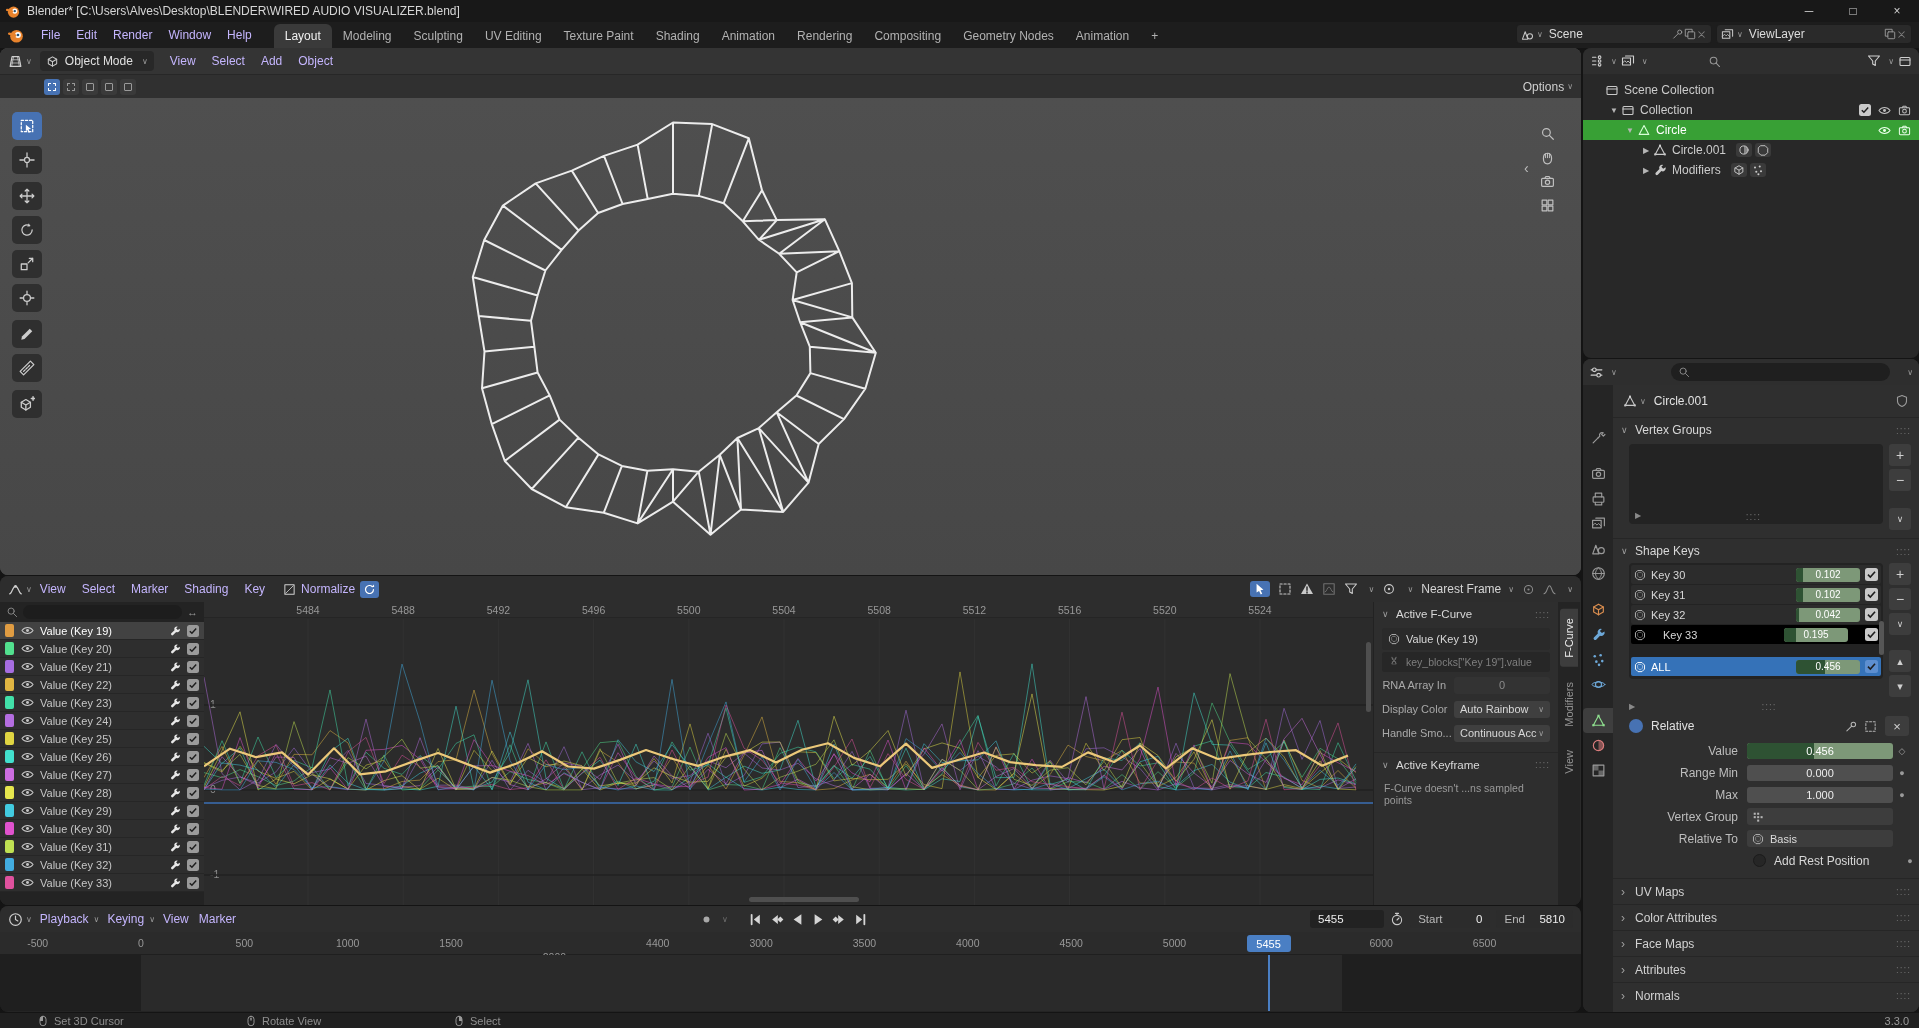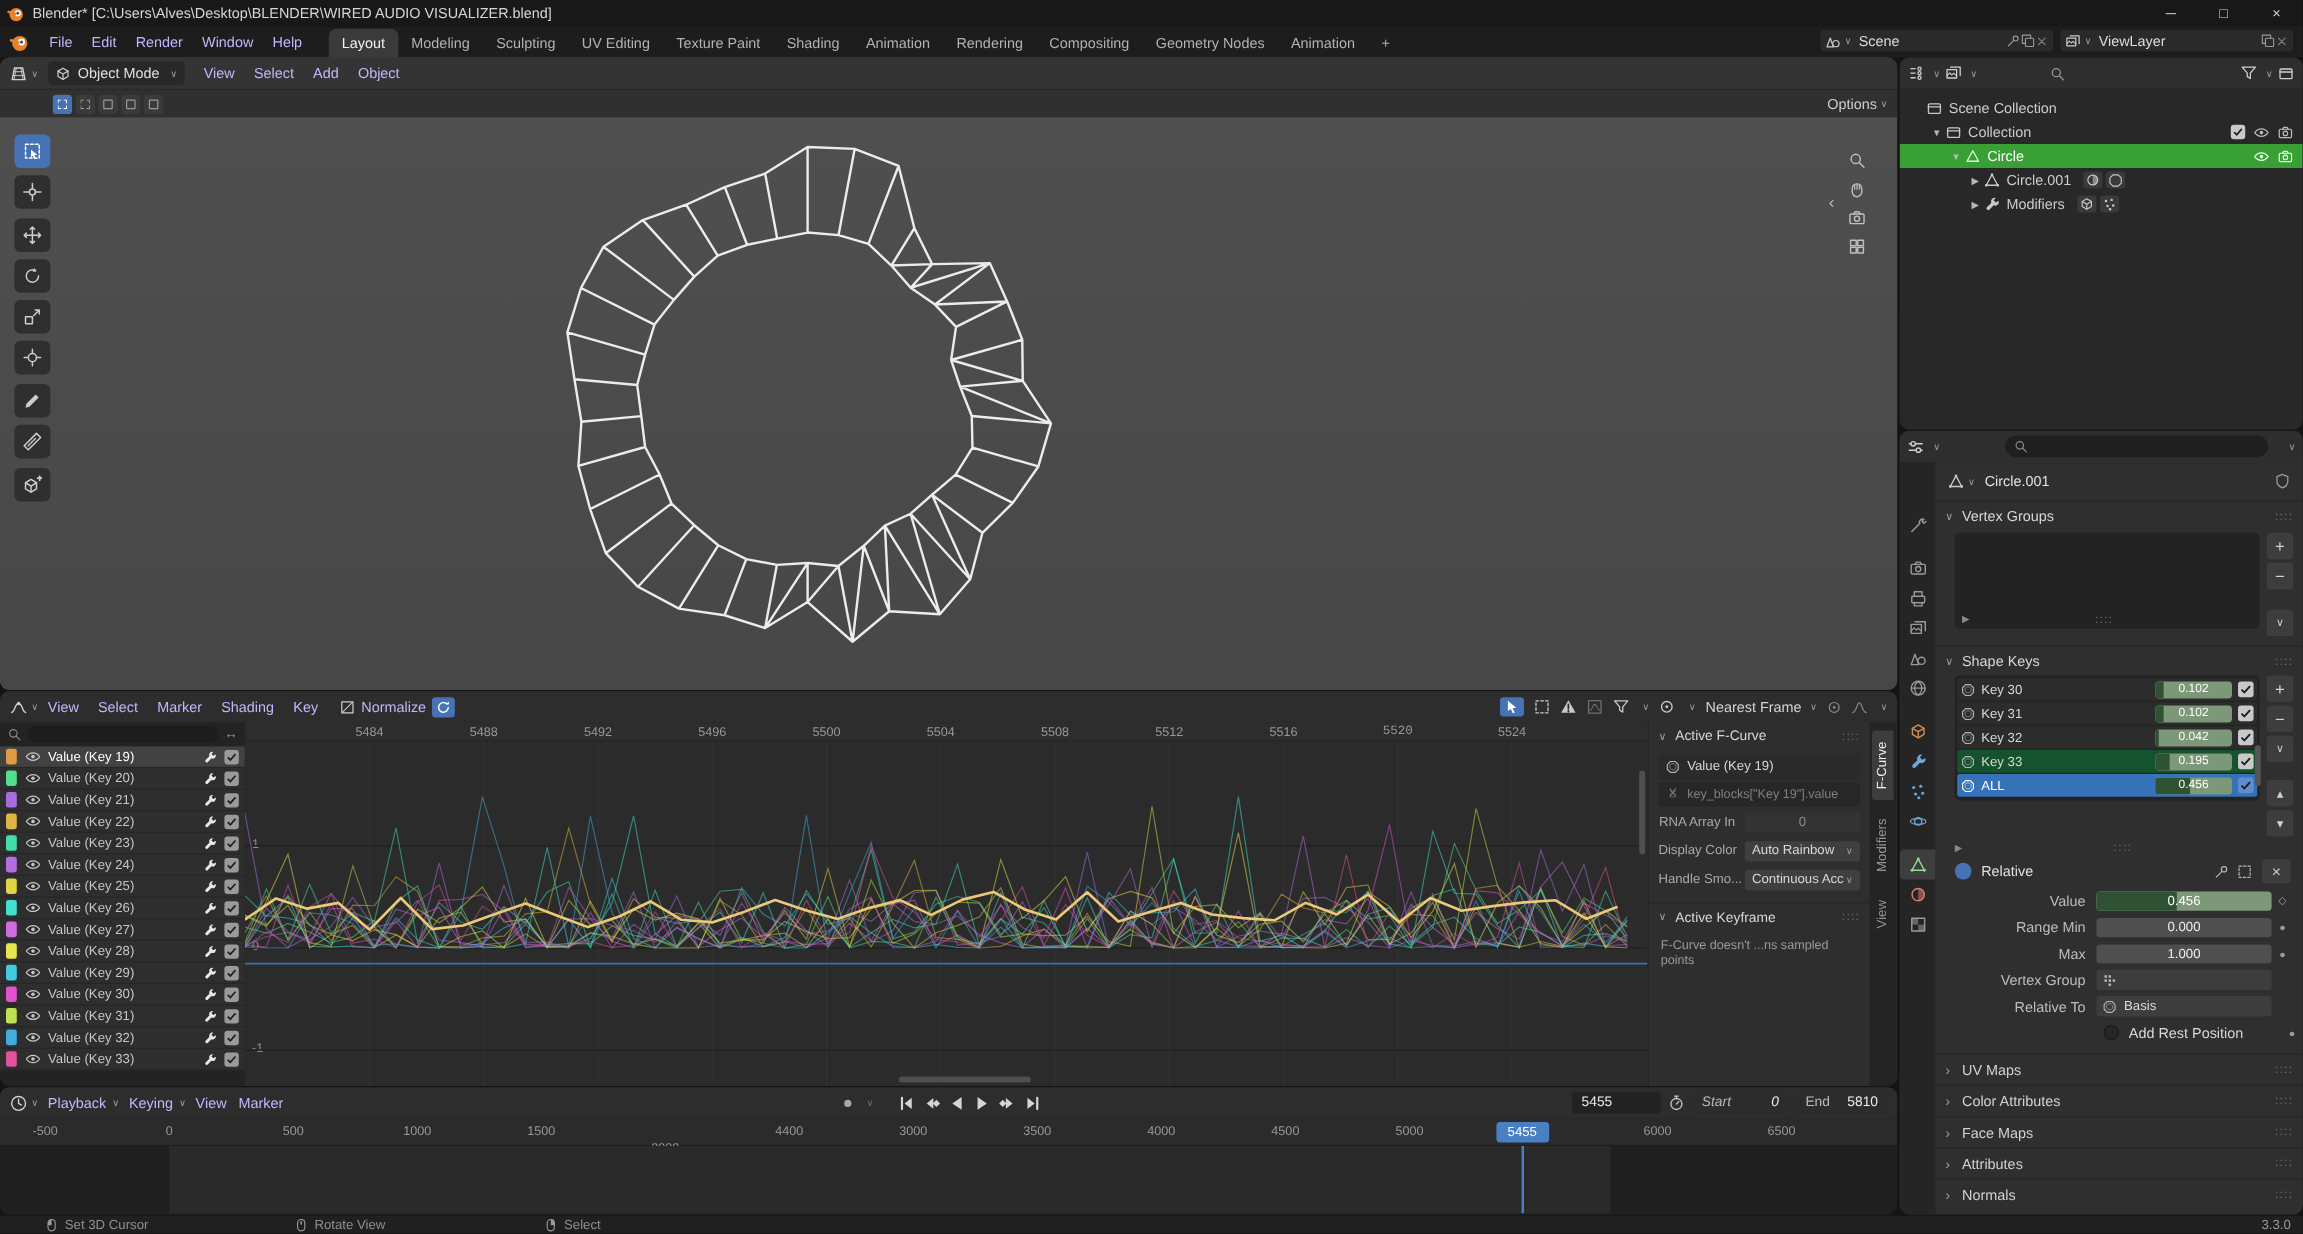--- a/index.html
+++ b/index.html
@@ -829,21 +829,21 @@
           <div style="position: absolute; left: 0px; top: 0px; width: 100%; height: 16px; background: rgb(45, 45, 45); border-bottom: 1px solid rgb(37, 37, 37);">
             <span class="tick" style="left: 104px; top: 2px;">5484</span>
             <span class="tick" style="left: 199.2px; top: 2px;">5488</span>
             <span class="tick" style="left: 294.4px; top: 2px;">5492</span>
             <span class="tick" style="left: 389.6px; top: 2px;">5496</span>
             <span class="tick" style="left: 484.8px; top: 2px;">5500</span>
             <span class="tick" style="left: 580px; top: 2px;">5504</span>
             <span class="tick" style="left: 675.2px; top: 2px;">5508</span>
             <span class="tick" style="left: 770.4px; top: 2px;">5512</span>
             <span class="tick" style="left: 865.6px; top: 2px;">5516</span>
-            <span class="tick" style="left: 960.8px; top: 2px; font-family: Liberation Mono, monospace;">5520</span>
+            <span class="tick" style="left: 960.8px; top: 2px;">5520</span>
             <span class="tick" style="left: 1056px; top: 2px;">5524</span>
           </div>
           <span style="position: absolute; left: 6px; top: 96px; color: rgb(141, 141, 141); font-size: 10.5px;">1</span>
           <span style="position: absolute; left: 6px; top: 181px; color: rgb(141, 141, 141); font-size: 10.5px;">0</span>
           <span style="position: absolute; left: 6px; top: 266px; color: rgb(141, 141, 141); font-size: 10.5px;">-1</span>
           <svg width="1169" height="286" style="position: absolute; left: 0px; top: 17px;">
             <line x1="104" y1="0" x2="104" y2="286" stroke="#323232" stroke-width="1"></line>
             <line x1="199.2" y1="0" x2="199.2" y2="286" stroke="#323232" stroke-width="1"></line>
             <line x1="294.4" y1="0" x2="294.4" y2="286" stroke="#323232" stroke-width="1"></line>
             <line x1="389.6" y1="0" x2="389.6" y2="286" stroke="#323232" stroke-width="1"></line>
@@ -1000,21 +1000,21 @@
           </span>
         </div>
         <div class="row" style="position: absolute; left: 1310px; right: 8px; gap: 6px;">
           <span style="width: 78px; height: 18px; background: rgb(34, 34, 34); border-radius: 3px; color: rgb(236, 236, 236); display: inline-flex; align-items: center; padding-left: 8px; font-size: 11.5px;">5455</span>
           <span class="ic" style="color: rgb(201, 201, 201);">
             <svg width="14" height="14" viewBox="0 0 14 14" stroke-width="1.1" stroke-linecap="round" stroke-linejoin="round">
               <circle cx="7" cy="8" r="4.6" fill="none" stroke="currentColor"></circle>
               <path d="M5.5 1.4h3M7 1.4v1.9M7 8l2-2" fill="none" stroke="currentColor"></path>
             </svg>
           </span>
-          <span class="row" style="width: 84px; height: 18px; background: rgb(44, 44, 44); border-radius: 3px; padding: 0px 8px; font-size: 11.5px; font-style: italic;">
+          <span class="row" style="width: 84px; height: 18px; background: rgb(44, 44, 44); border-radius: 3px; padding: 0px 8px; font-size: 11.5px;">
             <span style="color: rgb(185, 185, 185);">Start</span>
             <span style="margin-left: auto; color: rgb(236, 236, 236);">0</span>
           </span>
           <span class="row" style="width: 80px; height: 18px; background: rgb(44, 44, 44); border-radius: 3px; padding: 0px 8px; font-size: 11.5px;">
             <span style="color: rgb(185, 185, 185);">End</span>
             <span style="margin-left: auto; color: rgb(236, 236, 236);">5810</span>
           </span>
         </div>
       </div>
       <div style="position: relative; height: 23px; background: rgb(43, 43, 43); border-bottom: 1px solid rgb(31, 31, 31);">
@@ -1440,21 +1440,21 @@
                 <span class="slider" style="width: 64px; height: 14px; margin-right: 5px;">
                   <span class="fill" style="width: 4.2%;"></span>
                   <span class="val" style="font-size: 10px;">0.042</span>
                 </span>
                 <span class="cbox">
                   <svg width="11" height="11" viewBox="0 0 14 14">
                     <path d="M2.5 7.2l3 3L11.5 3.4" fill="none" stroke="#1e1e1e" stroke-width="2"></path>
                   </svg>
                 </span>
               </div>
-              <div class="row" style="height: 19px; margin-bottom: 1px; border-radius: 2px; padding: 0px 3px; background: #14532d;">
+              <div class="row" style="height: 19px; margin-bottom: 13px; border-radius: 2px; padding: 0px 3px; background: #000000; gap: 12px;">
                 <span class="ic" style="color: rgb(181, 181, 181);">
                   <svg width="12" height="12" viewBox="0 0 14 14" stroke-width="1.1" stroke-linecap="round" stroke-linejoin="round">
                     <path d="M4.7 1.8h4.6l3 3v4.6l-3 3H4.7l-3-3V4.8z" fill="none" stroke="currentColor"></path>
                     <path d="M5.8 4h2.6L10 5.6v2.6L8.4 9.8H5.8L4.2 8.2V5.6z" fill="none" stroke="currentColor" stroke-width=".8" opacity=".7"></path>
                   </svg>
                 </span>
                 <span style="margin-left: 5px; font-size: 11px; color: rgb(216, 216, 216);">Key 33</span>
                 <span style="flex: 1 1 0%;"></span>
                 <span class="slider" style="width: 64px; height: 14px; margin-right: 5px;">
                   <span class="fill" style="width: 19.5%;"></span>

